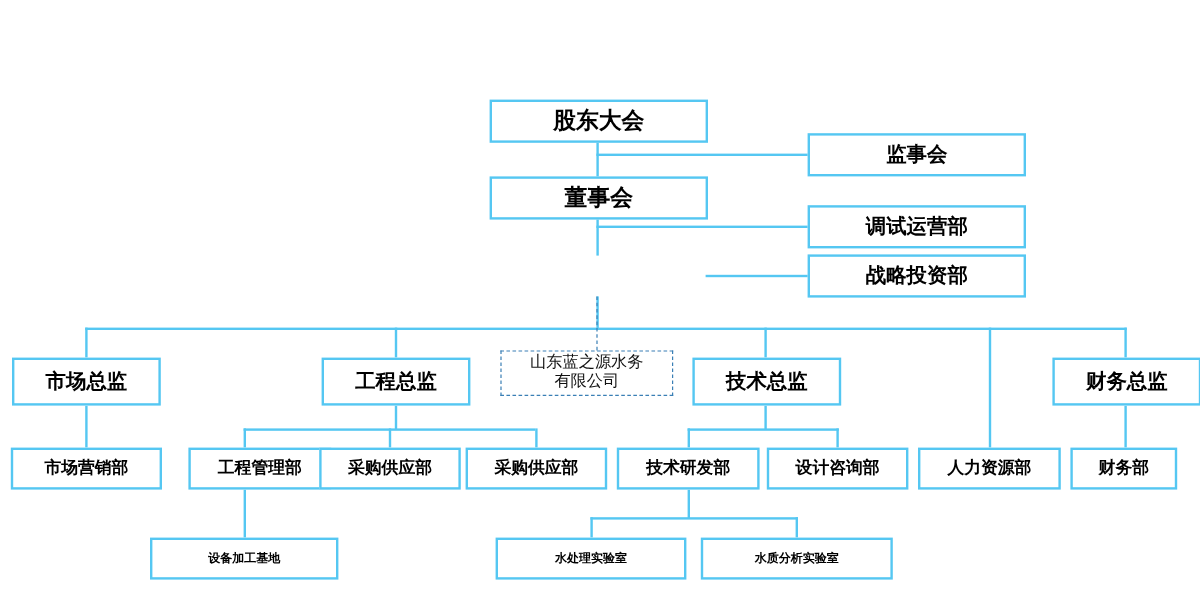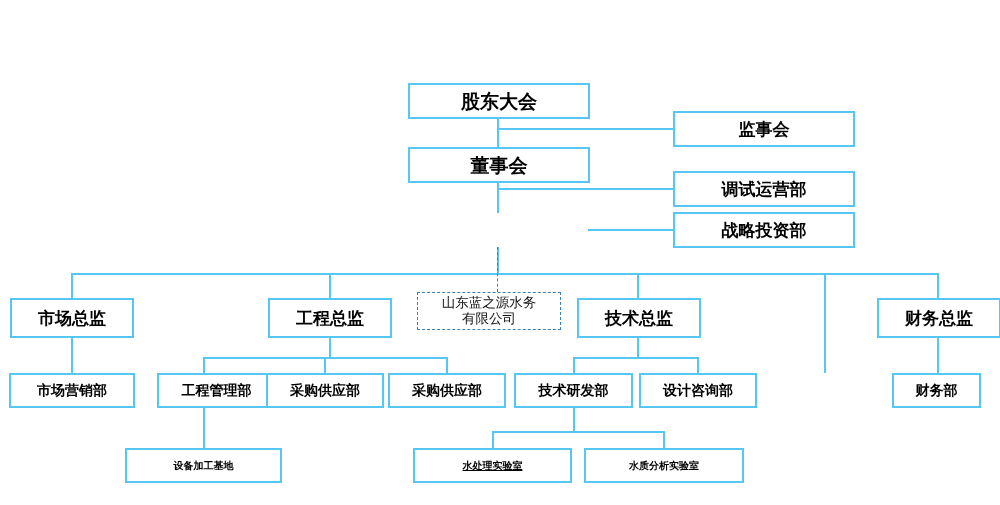--- a/index.html
+++ b/index.html
@@ -134,22 +134,23 @@
   <div class="node lvl-dept" style="left:144px; top:373px; width:119px; height:35px;margin-left:13px;">工程管理部</div>
 
   <div class="node lvl-dept" style="left:266px; top:373px; width:118px; height:35px;">采购供应部</div>
 
   <div class="node lvl-dept" style="left:388px; top:373px; width:118px; height:35px;">采购供应部</div>
 
   <div class="node lvl-dept" style="left:514px; top:373px; width:119px; height:35px;">技术研发部</div>
 
   <div class="node lvl-dept" style="left:639px; top:373px; width:118px; height:35px;">设计咨询部</div>
 
+  <div class="node lvl-dept" style="left:765px; top:373px; width:119px; height:35px;">人力资源部</div>
 
   <div class="node lvl-dept" style="left:892px; top:373px; width:89px; height:35px;">财务部</div>
 
   <div class="node lvl-sub" style="left:125px; top:448px; width:157px; height:35px;">设备加工基地</div>
 
-  <div class="node lvl-sub" style="left:413px; top:448px; width:159px; height:35px;text-decoration:underline;">水处理实验室</div>
+  <div class="node lvl-sub" style="left:413px; top:448px; width:159px; height:35px;">水处理实验室</div>
 
   <div class="node lvl-sub" style="left:584px; top:448px; width:160px; height:35px;">水质分析实验室</div>
 
 </div>
 
 </body></html>

